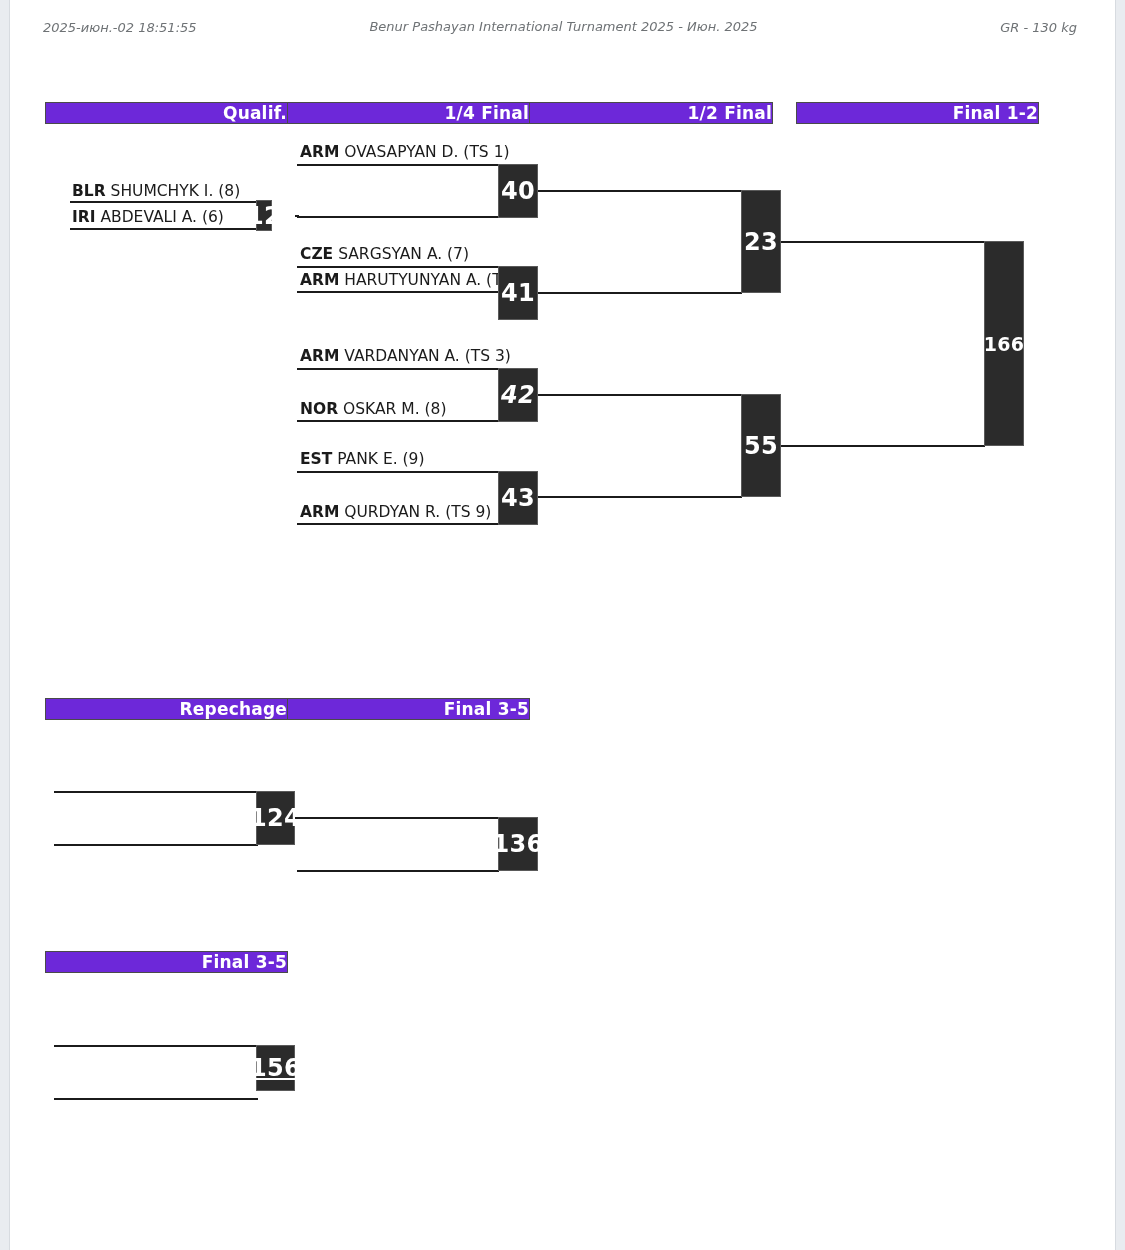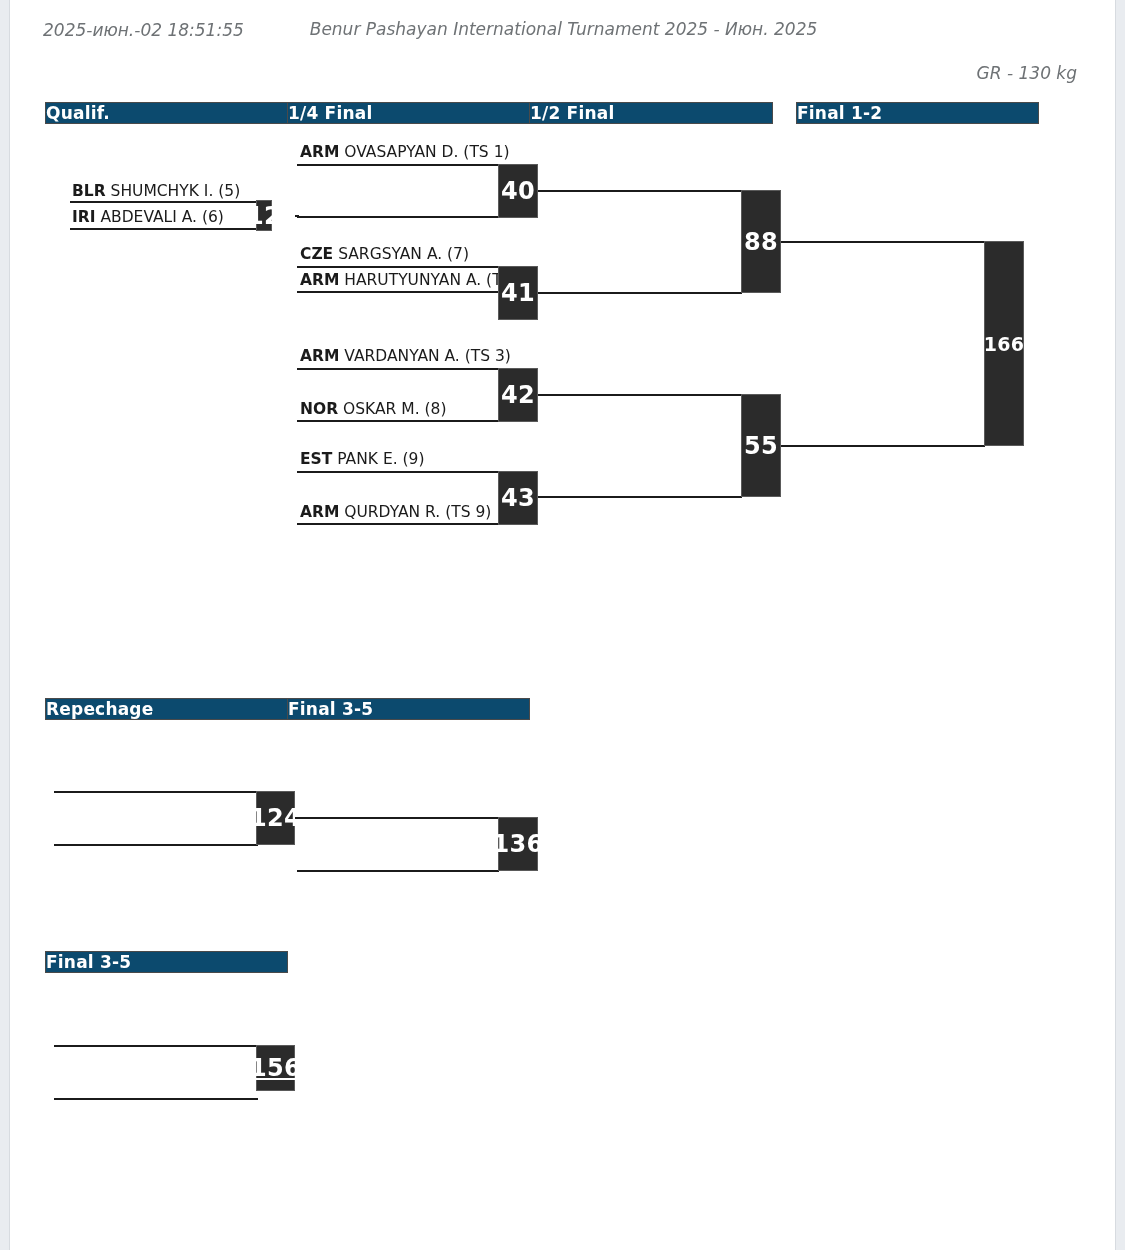--- a/index.html
+++ b/index.html
@@ -21,39 +21,39 @@
 
   
   .doc-header {
     position: absolute;
     left: 0; top: 18px;
     width: 1107px; height: 26px;
   }
   .doc-header span {
     position: absolute;
     font-style: italic;
-    font-size: 17px;
+    font-size: 13px;
     color: #6e7275;
     white-space: nowrap;
   }
   .hdr-date  { left: 33px;  top: 2px; }
   .hdr-title { left: 0; top: 1px; width: 1107px; text-align: center; font-size: 16px; color: #5f6368; }
-  .hdr-style { right: 40px; top: 2px; font-size: 15px; color: #5f6368; margin-top: 43px; }
+  .hdr-style { right: 40px; top: 2px; font-size: 15px; color: #5f6368; }
 
   
   .round-bar {
     position: absolute;
     height: 22px;
-    background: #0c4a6e;
+    background: #6d28d9;
     border: 1px solid #4a4a4a;
     color: #ffffff;
     font-weight: bold;
     font-size: 17px;
     line-height: 20px;
-    text-align: left;
+    text-align: right;
     letter-spacing: .2px;
   }
 
   
   .slot-line {
     position: absolute;
     height: 0;
     border-top: 2.5px solid #1b1b1b;
   }
   .conn {
@@ -95,21 +95,21 @@
     <span class="hdr-style">GR - 130 kg</span>
   </div>
 
   <div class="round-bar" style="left:35px;  top:102px; width:243px;">Qualif.</div>
   <div class="round-bar" style="left:277px; top:102px; width:243px;">1/4 Final</div>
   <div class="round-bar" style="left:519px; top:102px; width:244px;">1/2 Final</div>
   <div class="round-bar" style="left:762px; top:102px; width:243px;margin-left:24px;">Final 1-2</div>
 
   <div class="name" style="left:62px; top:182px; width:200px;">
     <b>BLR</b>
-    <span> SHUMCHYK I. (5)</span>
+    <span> SHUMCHYK I. (8)</span>
   </div>
   <div class="slot-line" style="left:60px; top:201px; width:188px;"></div>
 
   <div class="name" style="left:62px; top:208px; width:200px;">
     <b>IRI</b>
     <span> ABDEVALI A. (6)</span>
   </div>
   <div class="slot-line" style="left:60px; top:228px; width:188px;"></div>
 
   <div class="matchbox" style="left:246px; top:200px; width:16px; height:31px;">12</div>
@@ -140,38 +140,38 @@
     <b>ARM</b>
     <span> VARDANYAN A. (TS 3)</span>
   </div>
   <div class="slot-line" style="left:287px; top:368px; width:202px;"></div>
 
   <div class="name" style="left:290px; top:400px; width:205px;">
     <b>NOR</b>
     <span> OSKAR M. (8)</span>
   </div>
   <div class="slot-line" style="left:287px; top:420px; width:202px;"></div>
-  <div class="matchbox" style="left:488px; top:368px; width:40px; height:54px;">42</div>
+  <div class="matchbox" style="left:488px; top:368px; width:40px; height:54px;font-style:italic;">42</div>
 
   <div class="name" style="left:290px; top:450px; width:230px;">
     <b>EST</b>
     <span> PANK E. (9)</span>
   </div>
   <div class="slot-line" style="left:287px; top:471px; width:202px;"></div>
 
   <div class="name" style="left:290px; top:503px; width:205px;">
     <b>ARM</b>
     <span> QURDYAN R. (TS 9)</span>
   </div>
   <div class="slot-line" style="left:287px; top:523px; width:202px;"></div>
   <div class="matchbox" style="left:488px; top:471px; width:40px; height:54px;">43</div>
 
   <div class="conn" style="left:528px; top:190px; width:204px;"></div>
   <div class="conn" style="left:528px; top:292px; width:204px;"></div>
-  <div class="matchbox" style="left:731px; top:190px; width:40px; height:103px;">88</div>
+  <div class="matchbox" style="left:731px; top:190px; width:40px; height:103px;">23</div>
 
   <div class="conn" style="left:528px; top:394px; width:204px;"></div>
   <div class="conn" style="left:528px; top:496px; width:204px;"></div>
   <div class="matchbox" style="left:731px; top:394px; width:40px; height:103px;">55</div>
 
   <div class="conn" style="left:771px; top:241px; width:204px;"></div>
   <div class="conn" style="left:771px; top:445px; width:204px;"></div>
   <div class="matchbox tall" style="left:974px; top:241px; width:40px; height:205px;">166</div>
 
   <div class="round-bar" style="left:35px;  top:698px; width:243px;">Repechage</div>

